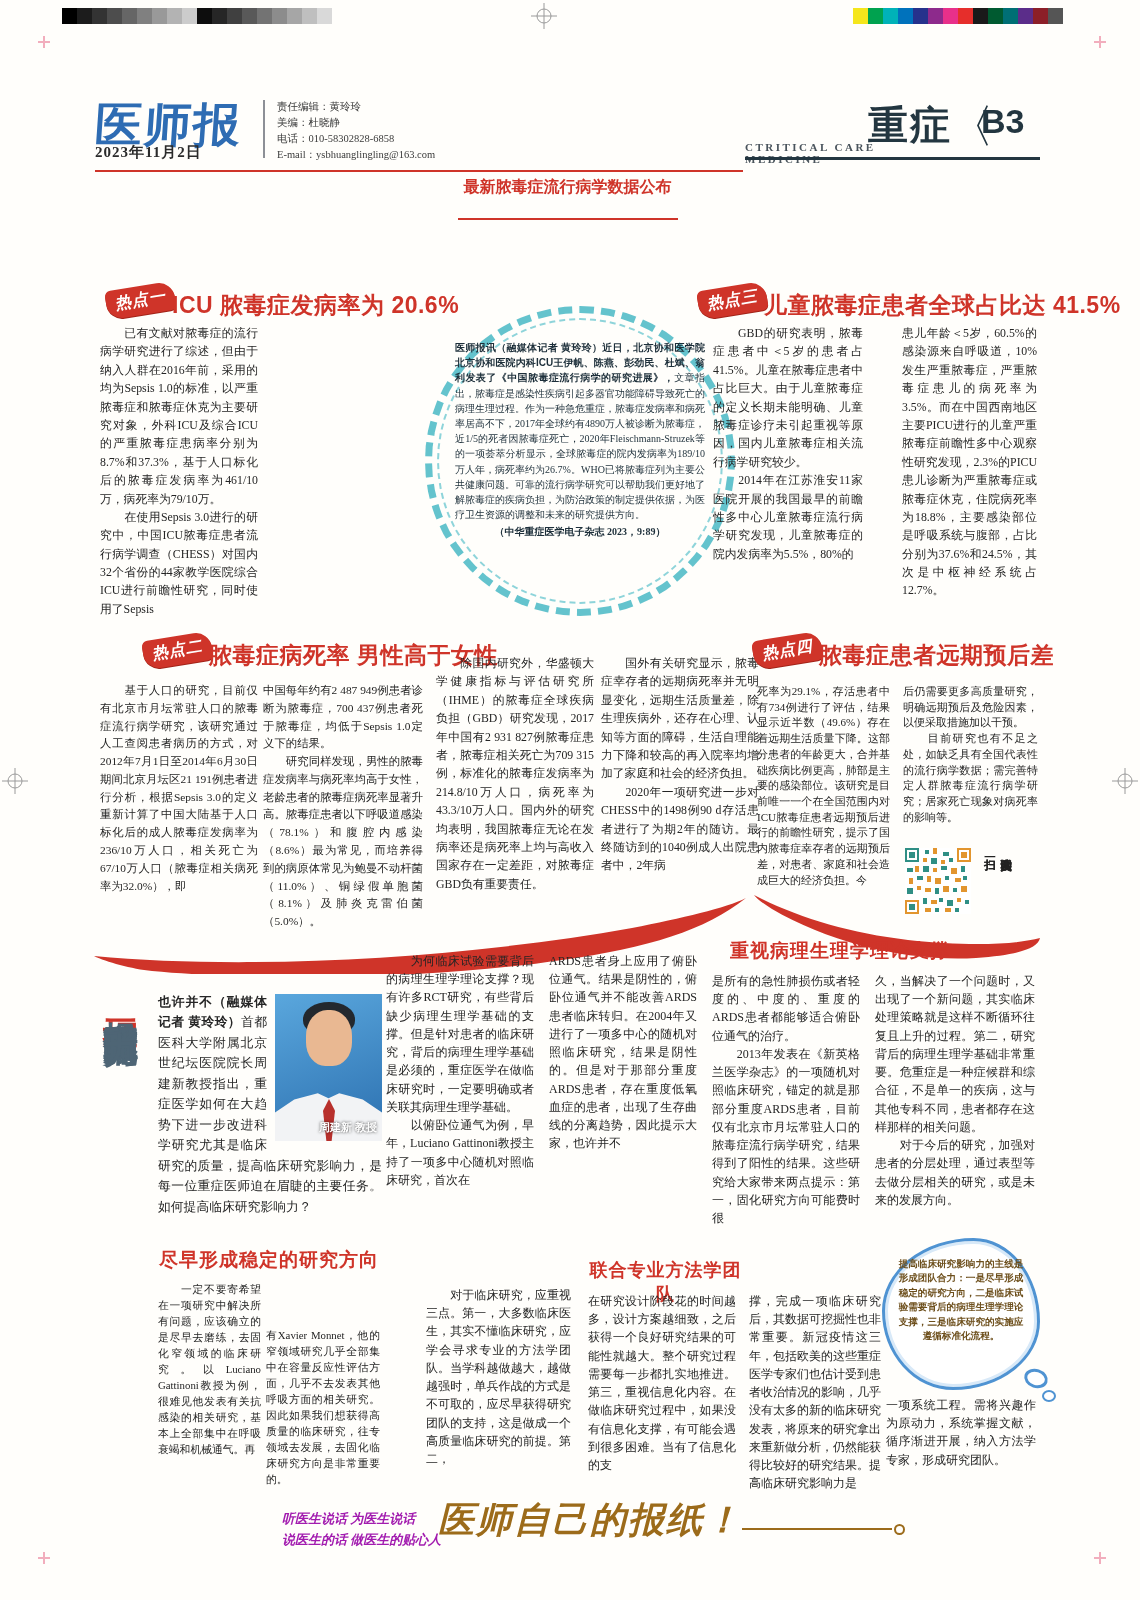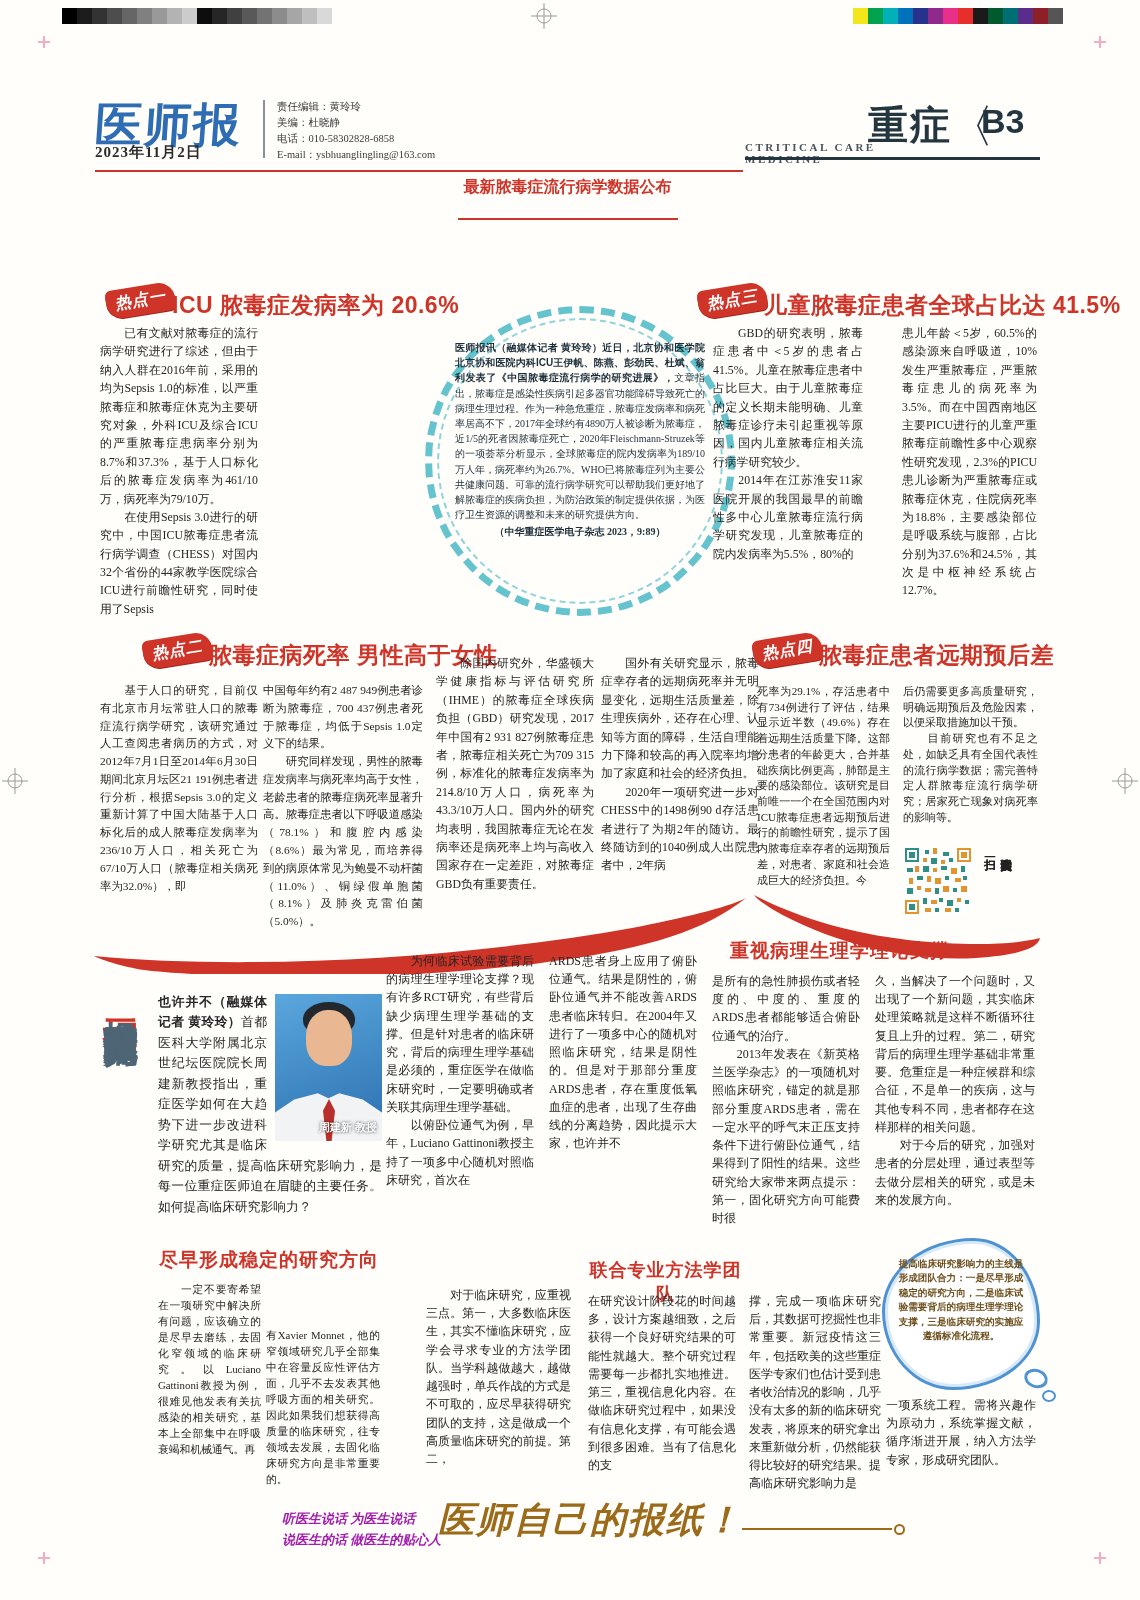--- a/index.html
+++ b/index.html
@@ -284,21 +284,21 @@
 
   <div class="feat-heading" style="left:158px;top:1247px;width:222px;">尽早形成稳定的研究方向</div>
   <div class="col s1" style="left:158px;top:1282px;width:103px;height:213px;">　　一定不要寄希望在一项研究中解决所有问题，应该确立的是尽早去磨练，去固化窄领域的临床研究。以Luciano Gattinoni教授为例，很难见他发表有关抗感染的相关研究，基本上全部集中在呼吸衰竭和机械通气。再</div>
   <div class="col s1" style="left:266px;top:1328px;width:114px;height:213px;">有Xavier Monnet，他的窄领域研究几乎全部集中在容量反应性评估方面，几乎不去发表其他呼吸方面的相关研究。因此如果我们想获得高质量的临床研究，往专领域去发展，去固化临床研究方向是非常重要的。</div>
 
   <div class="col f" style="left:386px;top:952px;width:148px;height:285px;">　　为何临床试验需要背后的病理生理学理论支撑？现有许多RCT研究，有些背后缺少病理生理学基础的支撑。但是针对患者的临床研究，背后的病理生理学基础是必须的，重症医学在做临床研究时，一定要明确或者关联其病理生理学基础。
 　　以俯卧位通气为例，早年，Luciano Gattinoni教授主持了一项多中心随机对照临床研究，首次在</div>
   <div class="col f" style="left:549px;top:952px;width:148px;height:285px;">ARDS患者身上应用了俯卧位通气。结果是阴性的，俯卧位通气并不能改善ARDS患者临床转归。在2004年又进行了一项多中心的随机对照临床研究，结果是阴性的。但是对于那部分重度ARDS患者，存在重度低氧血症的患者，出现了生存曲线的分离趋势，因此提示大家，也许并不</div>
   <div class="feat-heading" style="left:700px;top:938px;width:280px;">重视病理生理学理论支撑</div>
   <div class="col f" style="left:712px;top:972px;width:148px;height:263px;">是所有的急性肺损伤或者轻度的、中度的、重度的ARDS患者都能够适合俯卧位通气的治疗。
-　　2013年发表在《新英格兰医学杂志》的一项随机对照临床研究，锚定的就是那部分重度ARDS患者，需在一定水平的呼气末正压支持条件下进行俯卧位通气，结果得到了阳性的结果。这些研究给大家带来两点提示：第一，固化研究方向可能费时很</div>
+　　2013年发表在《新英格兰医学杂志》的一项随机对照临床研究，锚定的就是那部分重度ARDS患者，目前仅有北京市月坛常驻人口的脓毒症流行病学研究，结果得到了阳性的结果。这些研究给大家带来两点提示：第一，固化研究方向可能费时很</div>
   <div class="col f" style="left:875px;top:972px;width:160px;height:263px;">久，当解决了一个问题时，又出现了一个新问题，其实临床处理策略就是这样不断循环往复且上升的过程。第二，研究背后的病理生理学基础非常重要。危重症是一种症候群和综合征，不是单一的疾病，这与其他专科不同，患者都存在这样那样的相关问题。
 　　对于今后的研究，加强对患者的分层处理，通过表型等去做分层相关的研究，或是未来的发展方向。</div>
 
   <div class="col f" style="left:426px;top:1286px;width:145px;height:205px;">　　对于临床研究，应重视三点。第一，大多数临床医生，其实不懂临床研究，应学会寻求专业的方法学团队。当学科越做越大，越做越强时，单兵作战的方式是不可取的，应尽早获得研究团队的支持，这是做成一个高质量临床研究的前提。第二，</div>
   <div class="feat-heading" style="left:583px;top:1258px;width:165px;font-size:18px;">联合专业方法学团队</div>
   <div class="col f" style="left:588px;top:1292px;width:148px;height:200px;">在研究设计阶段花的时间越多，设计方案越细致，之后获得一个良好研究结果的可能性就越大。整个研究过程需要每一步都扎实地推进。第三，重视信息化内容。在做临床研究过程中，如果没有信息化支撑，有可能会遇到很多困难。当有了信息化的支</div>
   <div class="col f" style="left:749px;top:1292px;width:132px;height:200px;">撑，完成一项临床研究后，其数据可挖掘性也非常重要。新冠疫情这三年，包括欧美的这些重症医学专家们也估计受到患者收治情况的影响，几乎没有太多的新的临床研究发表，将原来的研究拿出来重新做分析，仍然能获得比较好的研究结果。提高临床研究影响力是</div>
 
   <div class="cloud abs">
     <div class="cloud-body">提高临床研究影响力的主线是形成团队合力：一是尽早形成稳定的研究方向，二是临床试验需要背后的病理生理学理论支撑，三是临床研究的实施应遵循标准化流程。</div>

